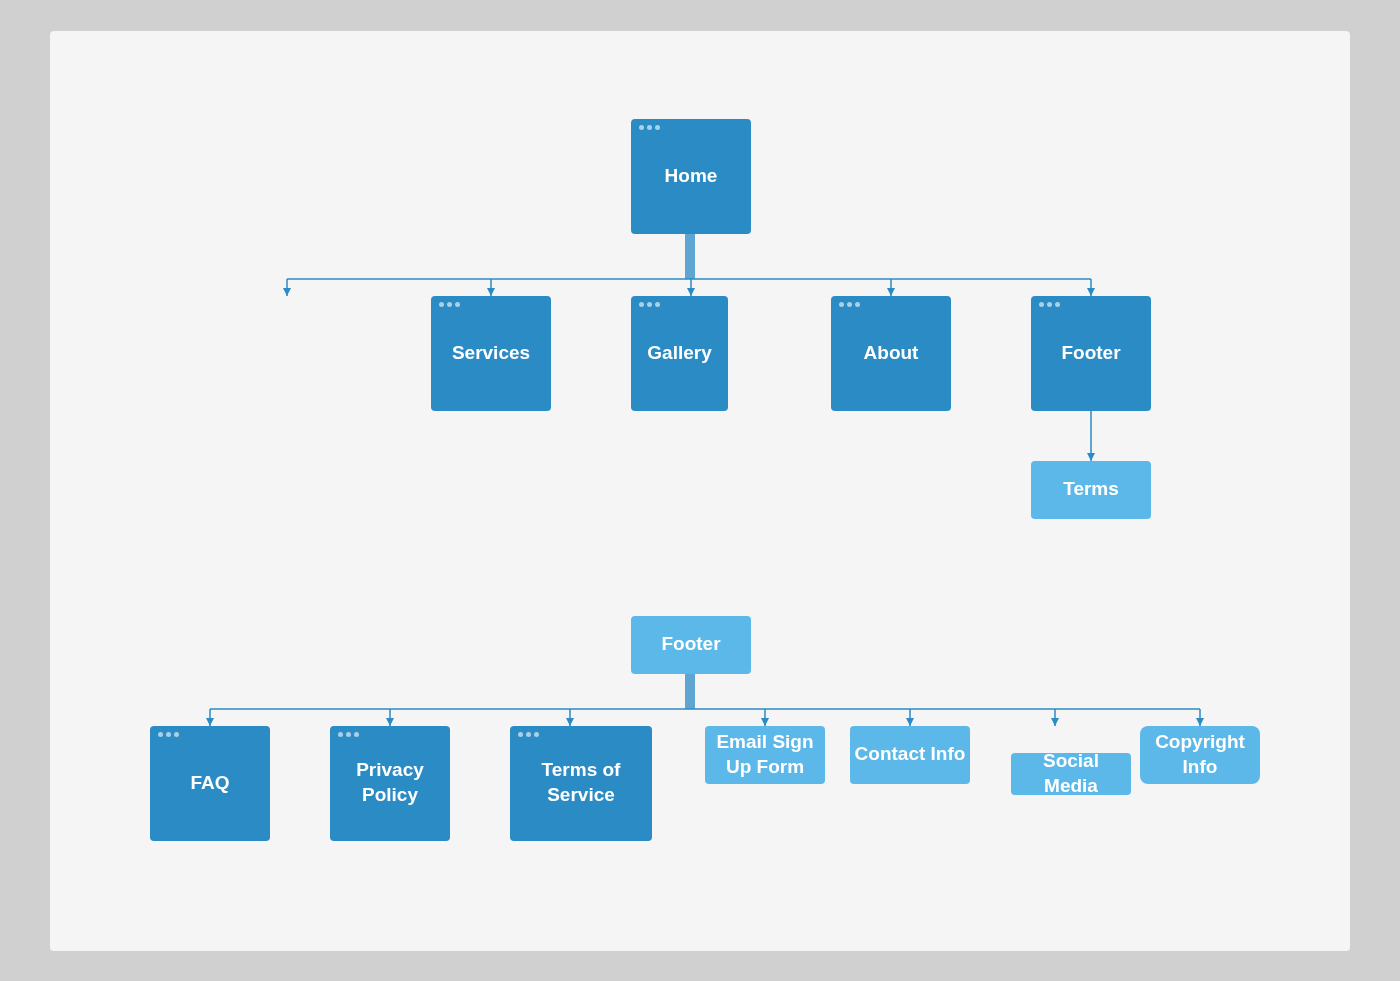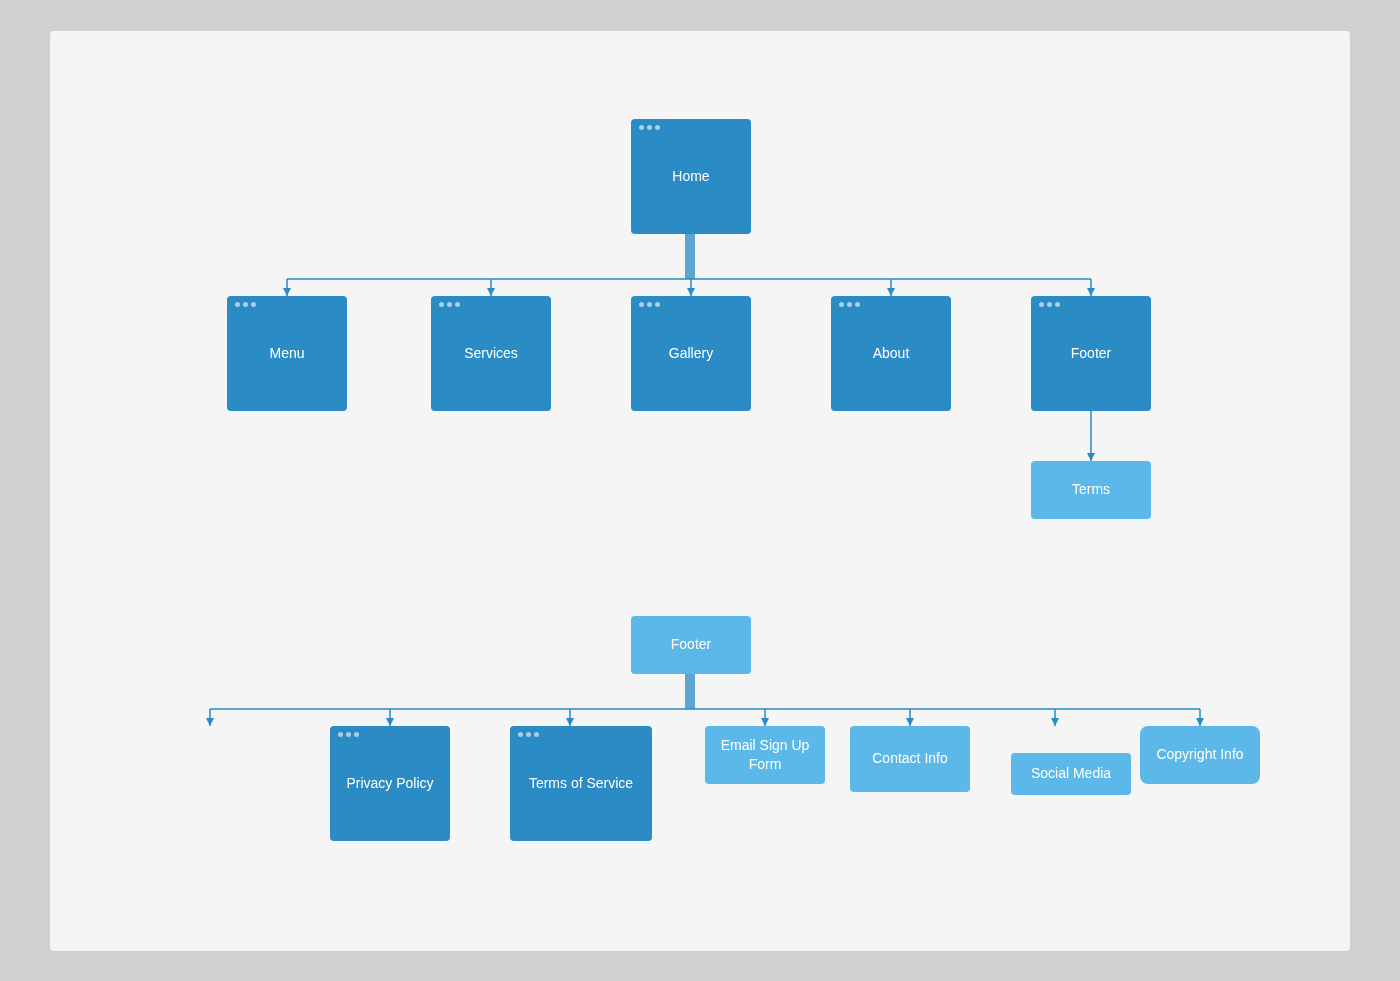--- a/index.html
+++ b/index.html
@@ -48,22 +48,22 @@
       display: flex;
       gap: 3px;
     }
     .dot {
       width: 5px;
       height: 5px;
       background: rgba(255,255,255,0.6);
       border-radius: 50%;
     }
     .node-label {
-      font-size: 14px;
-      font-weight: 400;
+      font-size: 19px;
+      font-weight: 700;
       color: white;
       padding: 4px;
       line-height: 1.3;
     }
   </style>
 </head>
 <body>
 
 <div class="canvas">
 
@@ -119,39 +119,31 @@
 
   <div class="node" style="left:581px;top:88px;width:120px;height:115px;">
     <div class="node-header">
       <div class="dot"></div>
         <div class="dot"></div>
         <div class="dot"></div>
     </div>
     <span class="node-label">Home</span>
   </div>
 
-  <div class="node" style="left:177px;top:265px;width:120px;height:115px;">
-    <div class="node-header">
-      <div class="dot"></div>
-        <div class="dot"></div>
-        <div class="dot"></div>
-    </div>
-    <span class="node-label">Menu</span>
-  </div>
 
   <div class="node" style="left:381px;top:265px;width:120px;height:115px;">
     <div class="node-header">
       <div class="dot"></div>
         <div class="dot"></div>
         <div class="dot"></div>
     </div>
     <span class="node-label">Services</span>
   </div>
 
-  <div class="node" style="left:581px;top:265px;width:120px;height:115px;">
+  <div class="node" style="left:581px;top:265px;width:97px;height:115px;">
     <div class="node-header">
       <div class="dot"></div>
         <div class="dot"></div>
         <div class="dot"></div>
     </div>
     <span class="node-label">Gallery</span>
   </div>
 
   <div class="node" style="left:781px;top:265px;width:120px;height:115px;">
     <div class="node-header">
@@ -172,20 +164,28 @@
   </div>
 
   <div class="node light" style="left:981px;top:430px;width:120px;height:58px;">
     <span class="node-label">Terms</span>
   </div>
 
   <div class="node light" style="left:581px;top:585px;width:120px;height:58px;">
     <span class="node-label">Footer</span>
   </div>
 
+  <div class="node" style="left:100px;top:695px;width:120px;height:115px;">
+    <div class="node-header">
+      <div class="dot"></div>
+        <div class="dot"></div>
+        <div class="dot"></div>
+    </div>
+    <span class="node-label">FAQ</span>
+  </div>
 
   <div class="node" style="left:280px;top:695px;width:120px;height:115px;">
     <div class="node-header">
       <div class="dot"></div>
         <div class="dot"></div>
         <div class="dot"></div>
     </div>
     <span class="node-label">Privacy Policy</span>
   </div>
 
@@ -195,21 +195,21 @@
         <div class="dot"></div>
         <div class="dot"></div>
     </div>
     <span class="node-label">Terms of Service</span>
   </div>
 
   <div class="node light" style="left:655px;top:695px;width:120px;height:58px;">
     <span class="node-label">Email Sign Up Form</span>
   </div>
 
-  <div class="node light" style="left:800px;top:695px;width:120px;height:66px;">
+  <div class="node light" style="left:800px;top:695px;width:120px;height:58px;">
     <span class="node-label">Contact Info</span>
   </div>
 
   <div class="node light" style="left:945px;top:722px;width:120px;height:42px;margin-left:16px;">
     <span class="node-label">Social Media</span>
   </div>
 
   <div class="node light" style="left:1090px;top:695px;width:120px;height:58px;border-radius:8px;">
     <span class="node-label">Copyright Info</span>
   </div>

